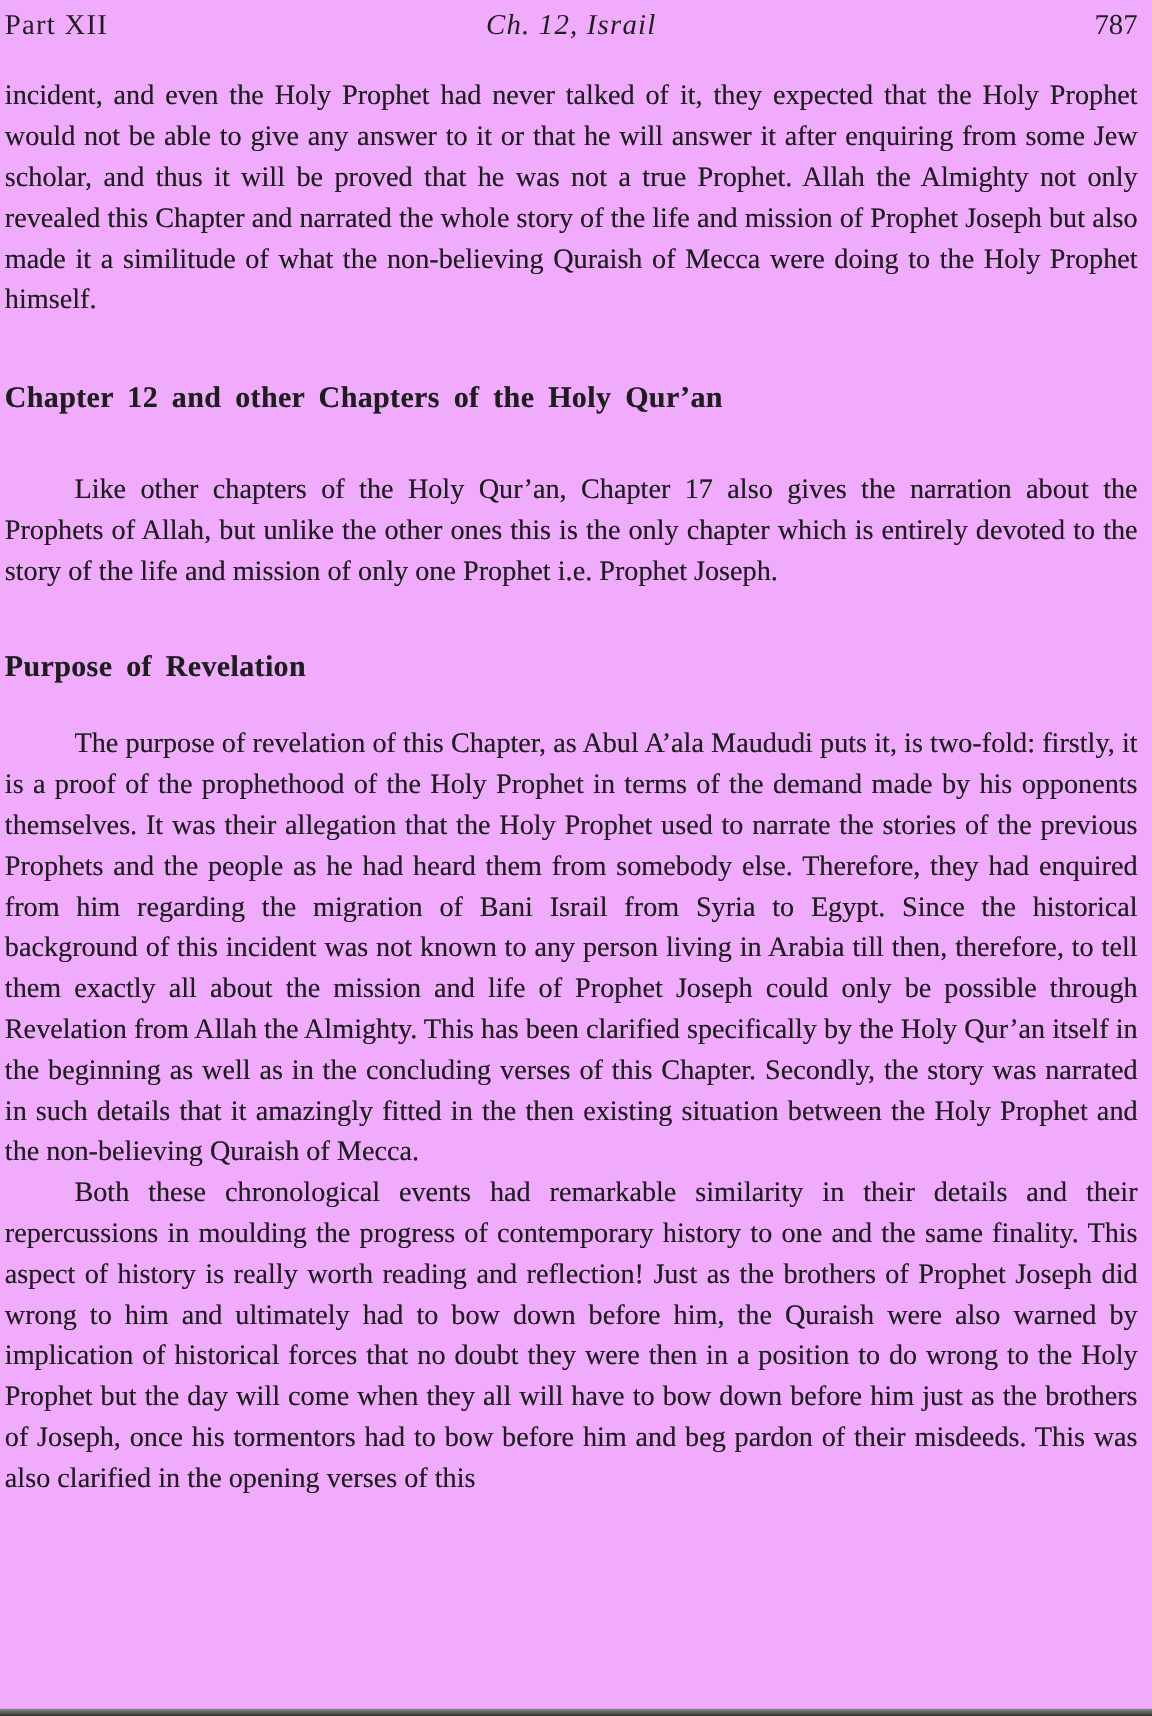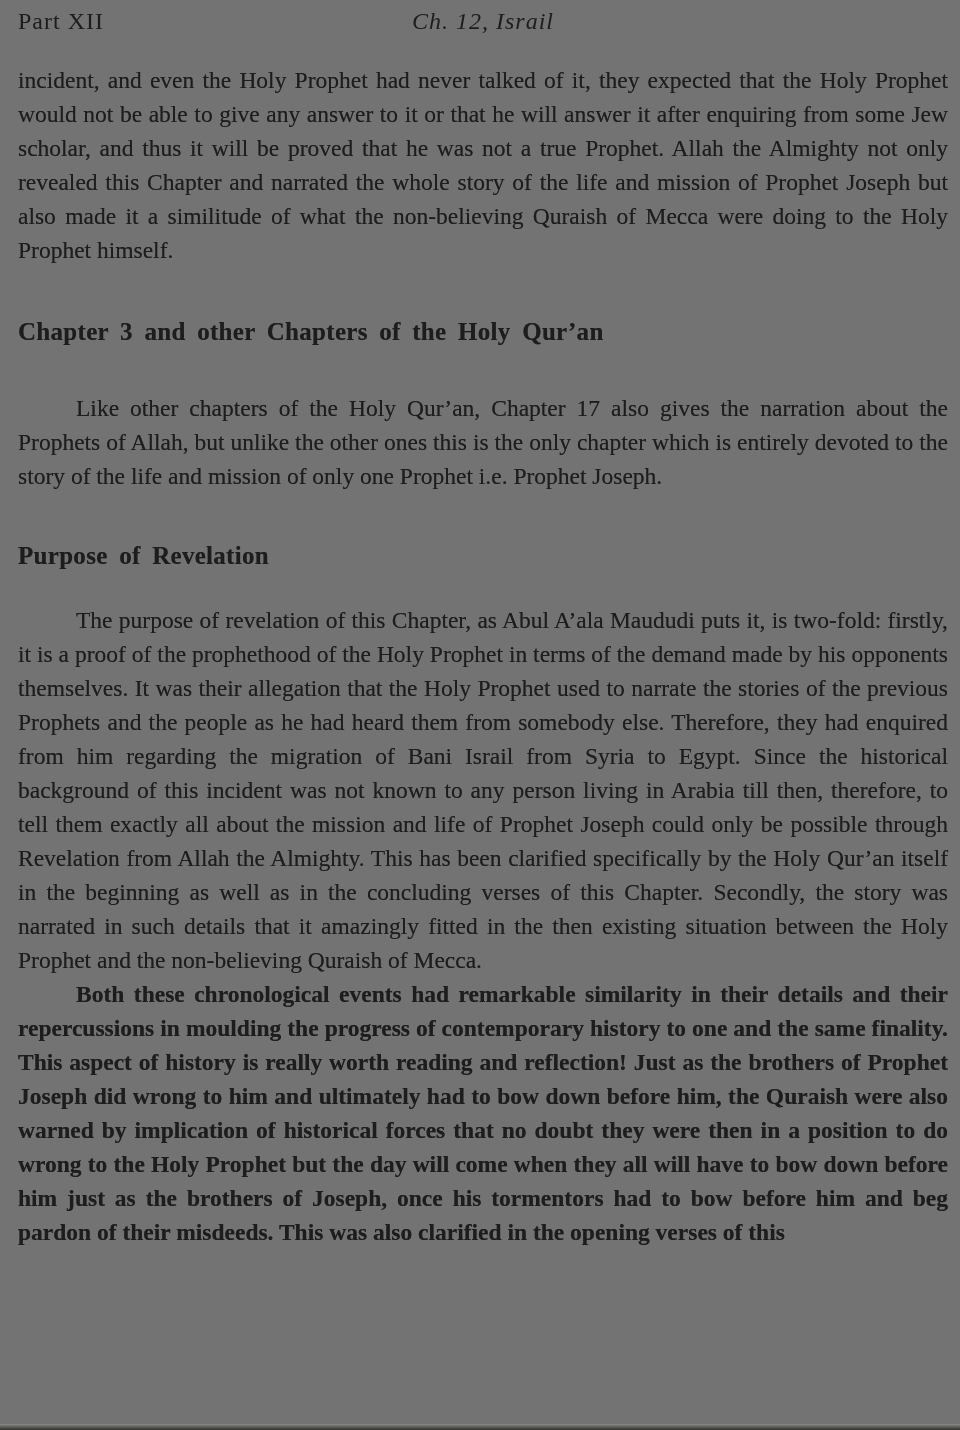--- a/index.html
+++ b/index.html
@@ -5,26 +5,26 @@
   html, body {
     margin: 0;
     padding: 0;
     background: #e8e8e6;
   }
   .page {
     position: relative;
     width: 960px;
     height: 1430px;
     margin: 0 auto;
-    background: #737373;
+    background: #f0abfc;
     overflow: hidden;
     font-family: "Liberation Serif", "DejaVu Serif", serif;
     color: #1d1d1d;
     box-sizing: border-box;
-    padding: 6px 12px 0 18px;
+    padding: 6px 12px 0 4px;
   }
   .header {
     display: grid;
     grid-template-columns: 1fr auto 1fr;
     align-items: baseline;
     font-size: 24px;
     line-height: 30px;
   }
   .header .left  { text-align: left;  letter-spacing: 1px; }
   .header .center{ text-align: center; font-style: italic; letter-spacing: 1px; }
@@ -44,43 +44,44 @@
     margin: 0;
     word-spacing: 5px;
     letter-spacing: 0.3px;
     text-shadow: 0 0 0.5px rgba(20,20,20,0.55);
   }
   #para1    { margin-top: 27px; }
   #heading1 { margin-top: 50px; }
   #para2    { margin-top: 44px; }
   #heading2 { margin-top: 48px; }
   #para3    { margin-top: 32px; }
-  #para4    { margin-top: 0; font-weight: bold; }
+  #para4    { margin-top: 0; }
   .bottom-bar {
     position: absolute;
     left: 0;
     right: 0;
     bottom: 0;
     height: 6px;
     background: linear-gradient(to bottom, #8a8a86, #2e2e2c);
   }
 </style>
 </head>
 <body>
 
 <div class="page">
 
   <div class="header">
     <span class="left">Part XII</span>
     <span class="center">Ch. 12, Israil</span>
+    <span class="right">787</span>
   </div>
 
   <p class="body" id="para1">incident, and even the Holy Prophet had never talked of it, they expected that the Holy Prophet would not be able to give any answer to it or that he will answer it after enquiring from some Jew scholar, and thus it will be proved that he was not a true Prophet. Allah the Almighty not only revealed this Chapter and narrated the whole story of the life and mission of Prophet Joseph but also made it a similitude of what the non-believing Quraish of Mecca were doing to the Holy Prophet himself.</p>
 
-  <h2 class="section" id="heading1">Chapter 3 and other Chapters of the Holy Qur’an</h2>
+  <h2 class="section" id="heading1">Chapter 12 and other Chapters of the Holy Qur’an</h2>
 
   <p class="body indent" id="para2">Like other chapters of the Holy Qur’an, Chapter 17 also gives the narration about the Prophets of Allah, but unlike the other ones this is the only chapter which is entirely devoted to the story of the life and mission of only one Prophet i.e. Prophet Joseph.</p>
 
   <h2 class="section" id="heading2">Purpose of Revelation</h2>
 
   <p class="body indent" id="para3">The purpose of revelation of this Chapter, as Abul A’ala Maududi puts it, is two-fold: firstly, it is a proof of the prophethood of the Holy Prophet in terms of the demand made by his opponents themselves. It was their allegation that the Holy Prophet used to narrate the stories of the previous Prophets and the people as he had heard them from somebody else. Therefore, they had enquired from him regarding the migration of Bani Israil from Syria to Egypt. Since the historical background of this incident was not known to any person living in Arabia till then, therefore, to tell them exactly all about the mission and life of Prophet Joseph could only be possible through Revelation from Allah the Almighty. This has been clarified specifically by the Holy Qur’an itself in the beginning as well as in the concluding verses of this Chapter. Secondly, the story was narrated in such details that it amazingly fitted in the then existing situation between the Holy Prophet and the non-believing Quraish of Mecca.</p>
 
   <p class="body indent" id="para4">Both these chronological events had remarkable similarity in their details and their repercussions in moulding the progress of contemporary history to one and the same finality. This aspect of history is really worth reading and reflection! Just as the brothers of Prophet Joseph did wrong to him and ultimately had to bow down before him, the Quraish were also warned by implication of historical forces that no doubt they were then in a position to do wrong to the Holy Prophet but the day will come when they all will have to bow down before him just as the brothers of Joseph, once his tormentors had to bow before him and beg pardon of their misdeeds. This was also clarified in the opening verses of this</p>
 
   <div class="bottom-bar"></div>

